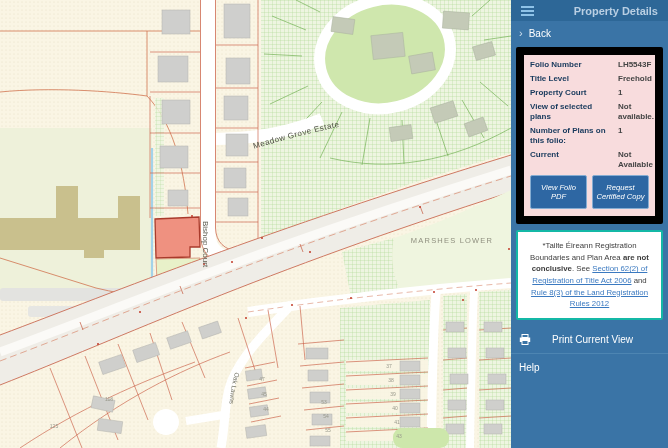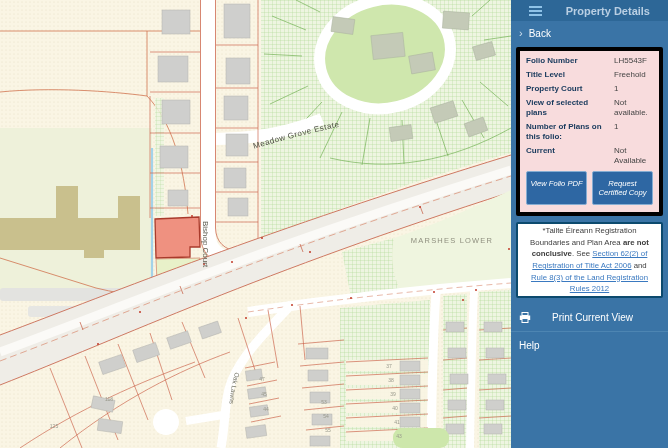--- a/index.html
+++ b/index.html
@@ -1,33 +1,33 @@
 <!DOCTYPE html>
 <html><head>
 <meta charset="utf-8">
 <style>
   html,body{margin:0;padding:0;}
   body{font-family:"Liberation Sans",sans-serif;}
   .app{width:668px;height:448px;display:flex;overflow:hidden;background:#faf5e4;}
   .map-wrap{width:511px;height:448px;position:relative;overflow:hidden;}
   .map-wrap svg{display:block;}
   .panel{width:157px;height:448px;background:#3a74a6;color:#fff;display:flex;flex-direction:column;box-sizing:border-box;}
-  .panel-header{background:#2d6797;height:21px;display:flex;align-items:center;justify-content:space-between;padding:0 18px;flex-shrink:0;}
+  .panel-header{background:#2d6797;height:21px;display:flex;align-items:center;justify-content:space-between;padding:0 10px;flex-shrink:0;}
   .hamburger{display:flex;flex-direction:column;gap:2px;cursor:pointer;}
   .hamburger span{display:block;width:13px;height:2px;background:#8fc3e8;}
   .panel-title{color:#b9cfe3;font-size:11px;font-weight:bold;white-space:nowrap;}
   .back-row{padding:7px 8px 5px;font-size:10px;color:#ffffff;cursor:pointer;display:flex;align-items:center;gap:6px;}
   .back-chevron{font-size:11px;line-height:1;color:#cfe0ef;}
-  .info-box{margin:3px 5px 6px;background:#f8dcdd;border:4px solid #000000;border-radius:2px;padding:5px 6px 7px;}
+  .info-box{margin:3px 5px 6px;background:#f8dcdd;border:8px solid #000000;border-radius:2px;padding:5px 6px 7px;}
   .info-row{display:flex;font-size:8px;color:#333;margin-bottom:4px;line-height:1.25;}
   .info-label{width:84px;font-weight:bold;color:#17395c;flex-shrink:0;padding-right:4px;}
-  .info-value{color:#454545;}
+  .info-value{color:#454545;font-weight:bold;}
   .btn-row{display:flex;gap:5px;margin-top:5px;font-style:italic;}
   .btn{flex:1;background:#2e67a3;border:1px solid #86add2;color:#fff;font-size:7.6px;padding:7px 2px;text-align:center;border-radius:2px;cursor:pointer;font-family:"Liberation Sans",sans-serif;}
-  .disclaimer{margin:0 5px;background:#ffffff;border:2px solid #0c4a6e;border-radius:2px;padding:1px 7px;font-size:7.8px;color:#3d3d3d;line-height:1.5;text-align:center;}
+  .disclaimer{margin:0 5px;background:#ffffff;border:2px solid #14b8a6;border-radius:2px;padding:8px 7px;font-size:7.8px;color:#3d3d3d;line-height:1.5;text-align:center;}
   .disclaimer a{color:#3a79c0;text-decoration:underline;cursor:pointer;}
   .print-row{margin-top:6px;padding:8px 8px 8px;font-size:10px;display:flex;align-items:center;gap:21px;cursor:pointer;border-bottom:1px solid #4d85b2;}
   .help-row{padding:8px;font-size:10px;cursor:pointer;}
 </style>
 </head>
 <body>
 
 <div class="app">
 
   <div class="map-wrap">

